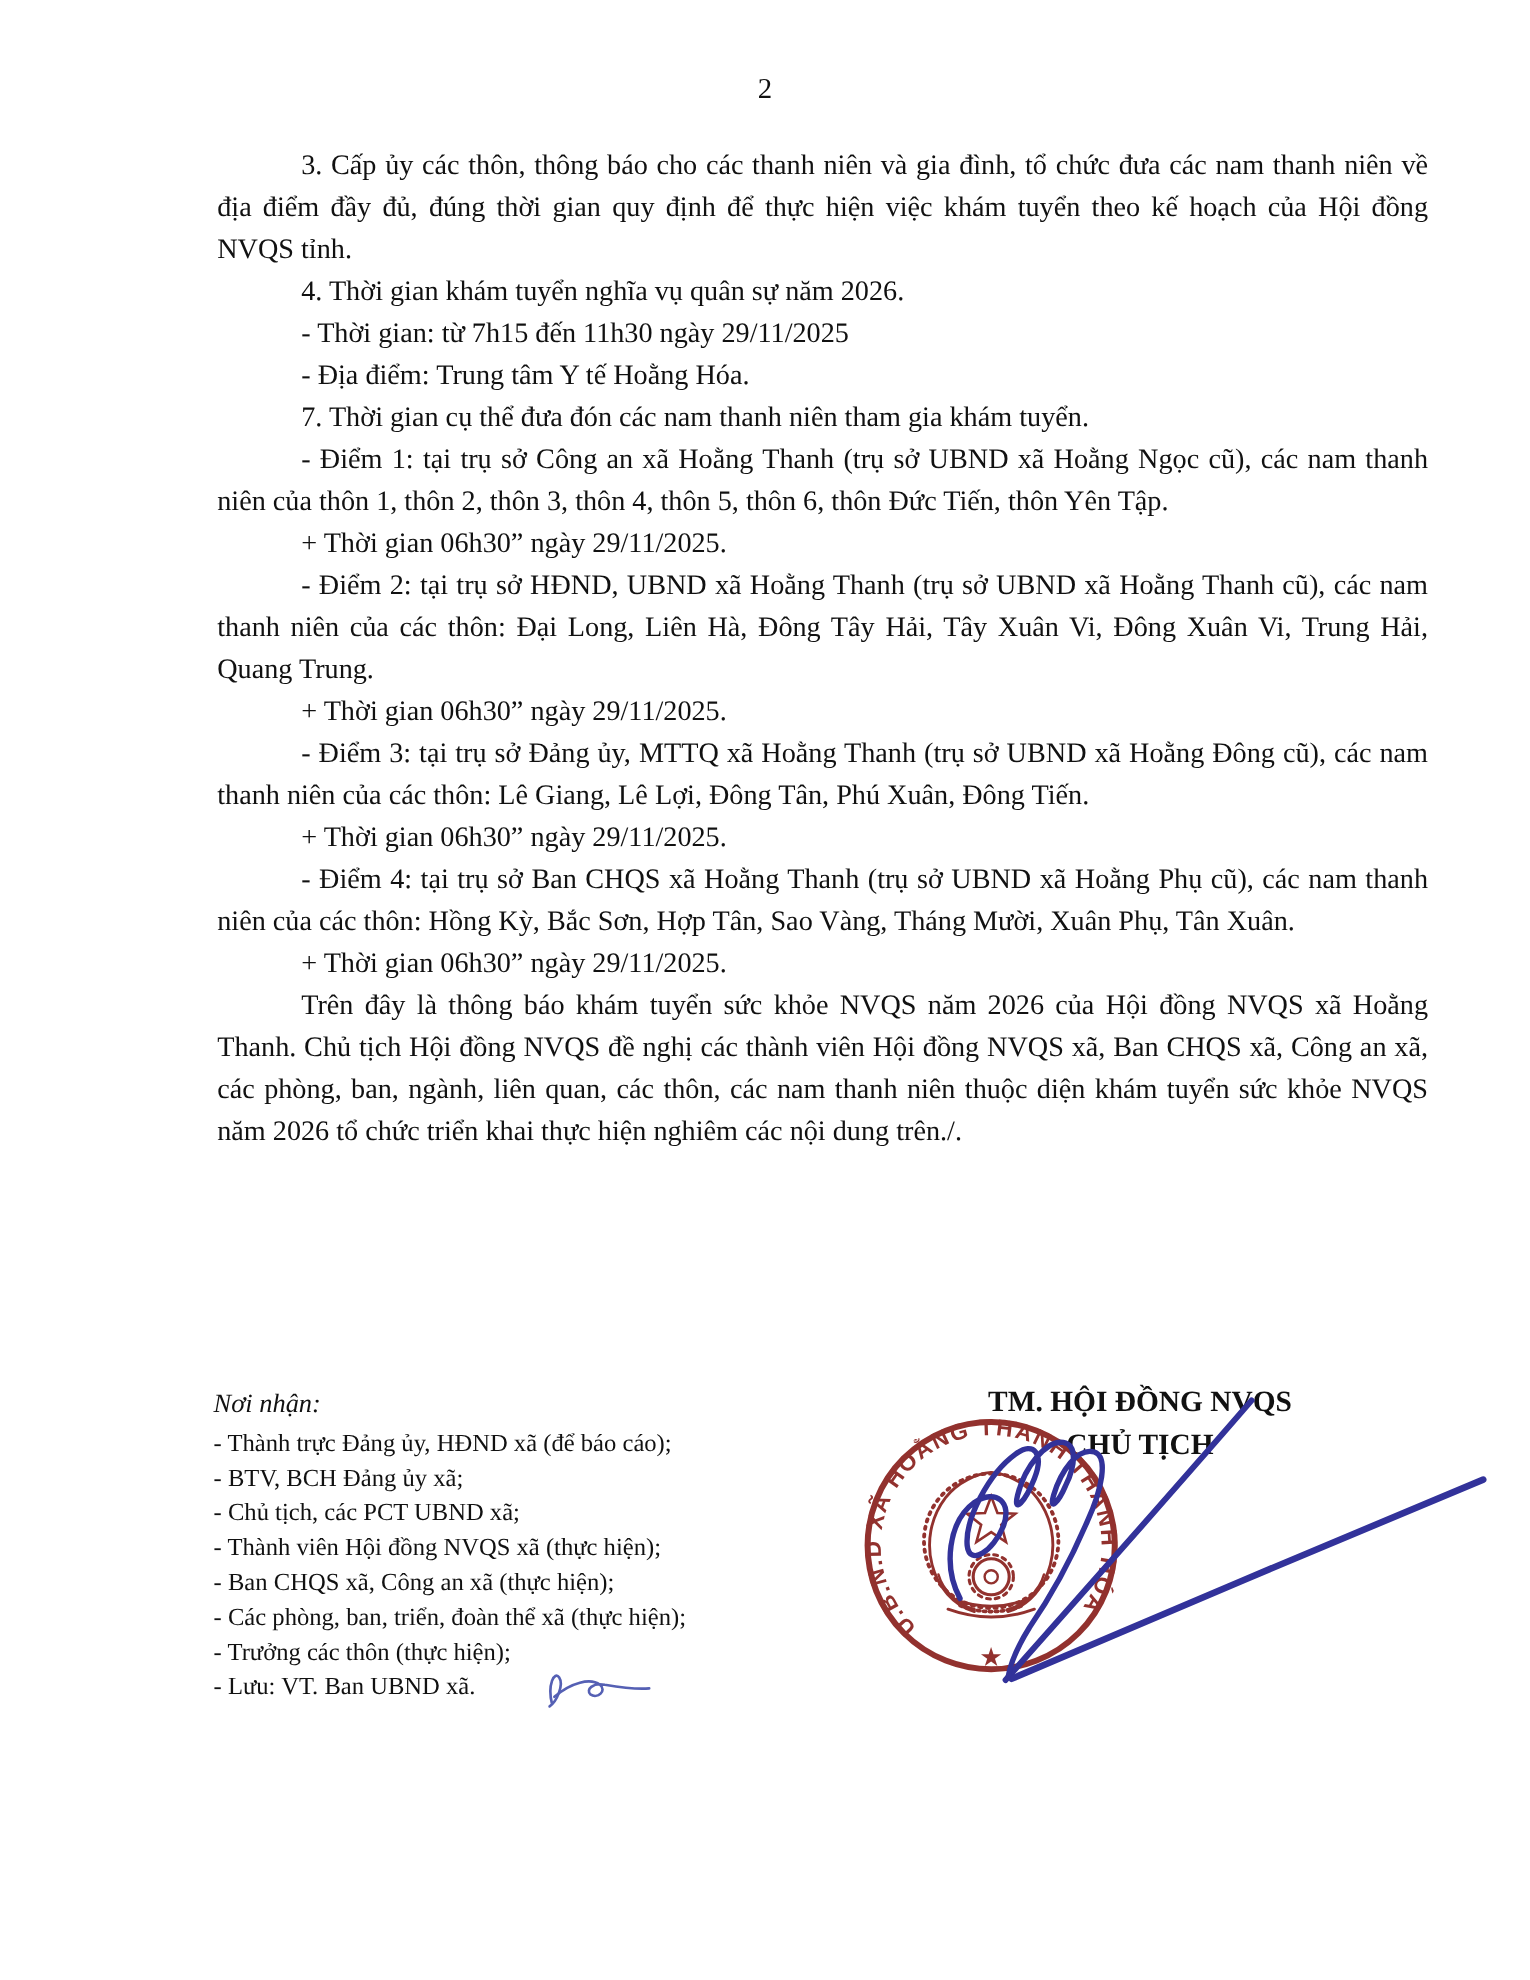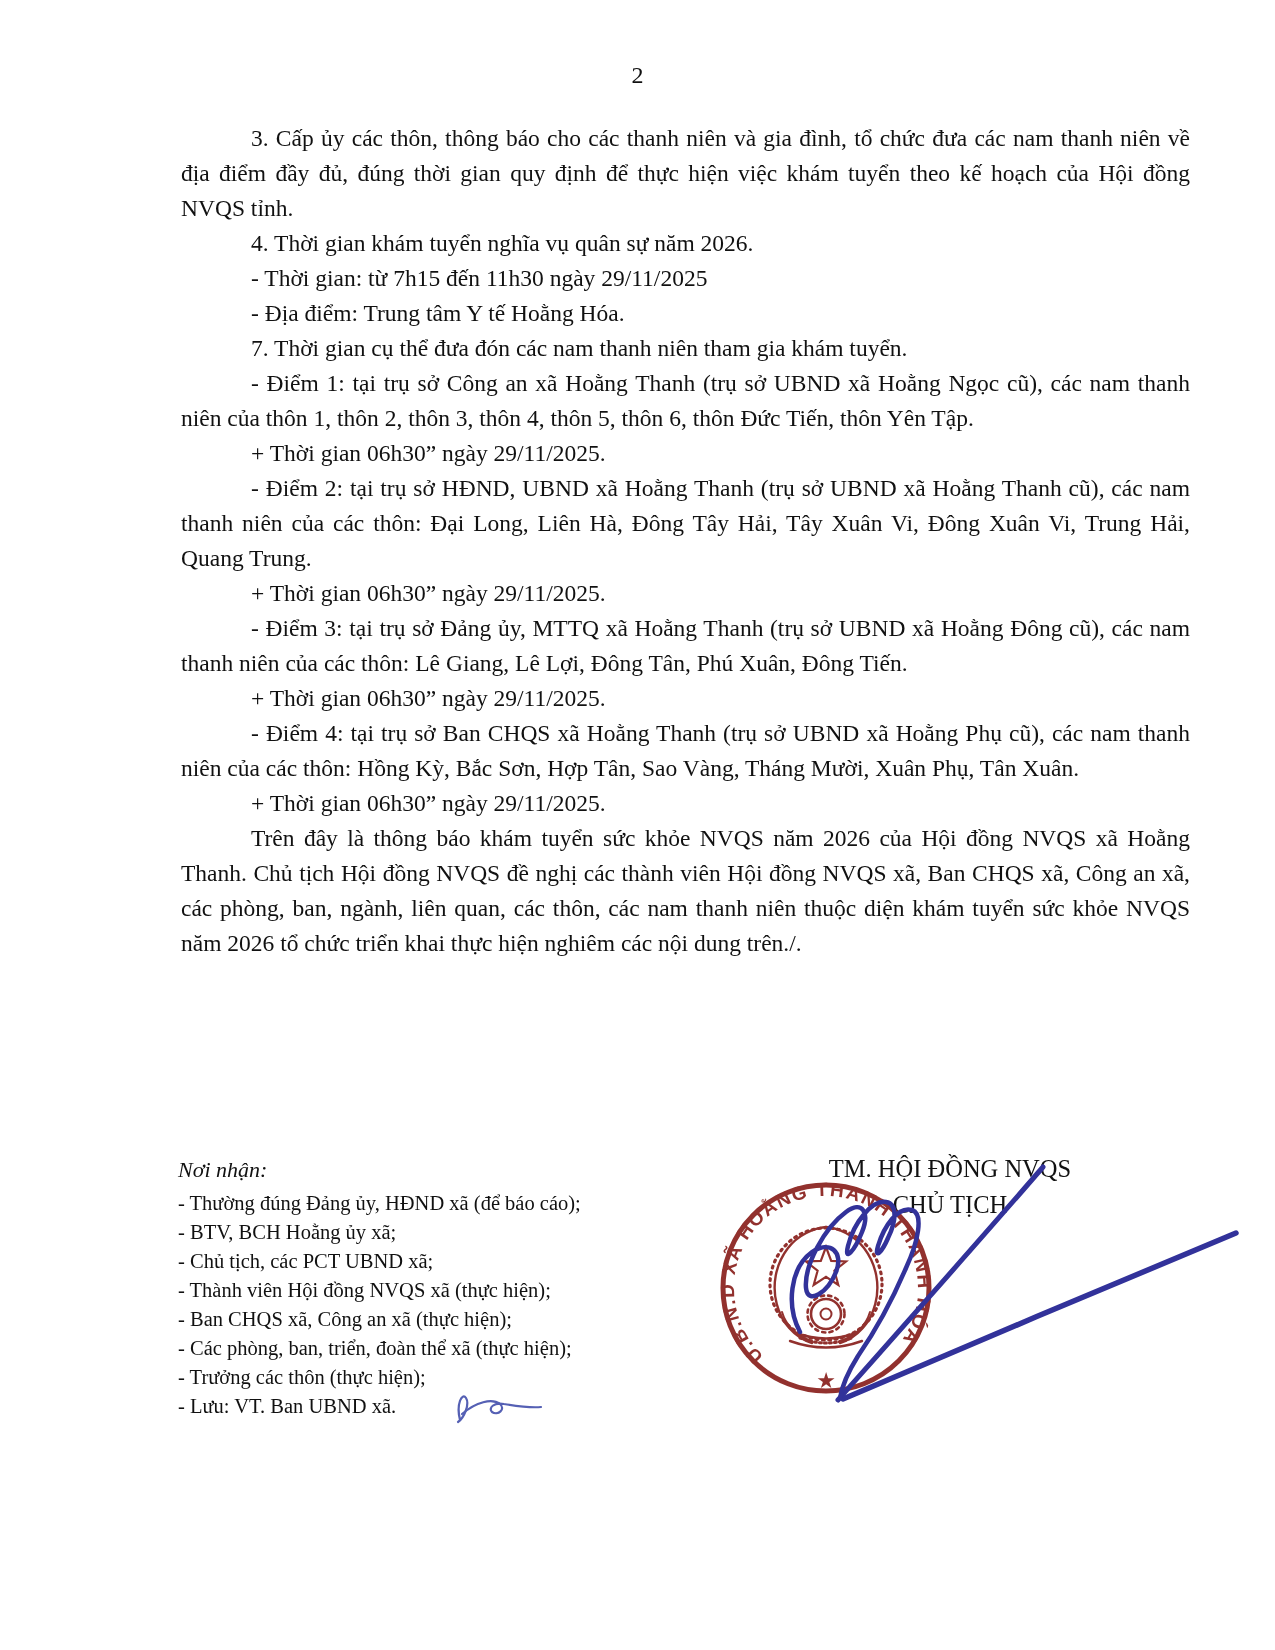--- a/index.html
+++ b/index.html
@@ -29,21 +29,21 @@
   }
   .recipients-title{
     font-size:22px;font-weight:normal;font-style:italic;
     line-height:27px;margin-bottom:6px;
   }
   .recipient-item{
     font-size:20.5px;line-height:29px;
   }
   .sign-head{
     position:absolute;left:750px;top:1152px;width:400px;
-    text-align:center;font-weight:normal;
+    text-align:center;font-weight:bold;
   }
   .sign-head-org{font-size:24.5px;line-height:33px;}
   .sign-head-role{font-size:24.5px;line-height:33px;margin-top:3px;}
   .sign-foot{
     position:absolute;left:750px;top:1394px;width:400px;
     text-align:center;font-weight:bold;
   }
   .sign-foot-title{font-size:25.5px;line-height:34px;}
   .sign-foot-name{font-size:25.5px;line-height:34px;}
   .seal-svg{position:absolute;left:712px;top:1174px;width:228px;height:228px;opacity:.95;}
@@ -72,22 +72,22 @@
     <p class="para">+ Thời gian 06h30” ngày 29/11/2025.</p>
     <p class="para">- Điểm 3: tại trụ sở Đảng ủy, MTTQ xã Hoằng Thanh (trụ sở UBND xã Hoằng Đông cũ), các nam thanh niên của các thôn: Lê Giang, Lê Lợi, Đông Tân, Phú Xuân, Đông Tiến.</p>
     <p class="para">+ Thời gian 06h30” ngày 29/11/2025.</p>
     <p class="para">- Điểm 4: tại trụ sở Ban CHQS xã Hoằng Thanh (trụ sở UBND xã Hoằng Phụ cũ), các nam thanh niên của các thôn: Hồng Kỳ, Bắc Sơn, Hợp Tân, Sao Vàng, Tháng Mười, Xuân Phụ, Tân Xuân.</p>
     <p class="para">+ Thời gian 06h30” ngày 29/11/2025.</p>
     <p class="para">Trên đây là thông báo khám tuyển sức khỏe NVQS năm 2026 của Hội đồng NVQS xã Hoằng Thanh. Chủ tịch Hội đồng NVQS đề nghị các thành viên Hội đồng NVQS xã, Ban CHQS xã, Công an xã, các phòng, ban, ngành, liên quan, các thôn, các nam thanh niên thuộc diện khám tuyển sức khỏe NVQS năm 2026 tổ chức triển khai thực hiện nghiêm các nội dung trên./.</p>
   </div>
 
   <div class="recipients">
     <div class="recipients-title">Nơi nhận:</div>
-    <div class="recipient-item">- Thường đúng Đảng ủy, HĐND xã (để báo cáo);</div>
-    <div class="recipient-item">- BTV, BCH Hoằng ủy xã;</div>
+    <div class="recipient-item">- Thành trực Đảng ủy, HĐND xã (để báo cáo);</div>
+    <div class="recipient-item">- BTV, BCH Đảng ủy xã;</div>
     <div class="recipient-item">- Chủ tịch, các PCT UBND xã;</div>
     <div class="recipient-item">- Thành viên Hội đồng NVQS xã (thực hiện);</div>
     <div class="recipient-item">- Ban CHQS xã, Công an xã (thực hiện);</div>
     <div class="recipient-item">- Các phòng, ban, triển, đoàn thể xã (thực hiện);</div>
     <div class="recipient-item">- Trưởng các thôn (thực hiện);</div>
     <div class="recipient-item">- Lưu: VT. Ban UBND xã.</div>
   </div>
 
   <div class="sign-head">
     <div class="sign-head-org">TM. HỘI ĐỒNG NVQS</div>

